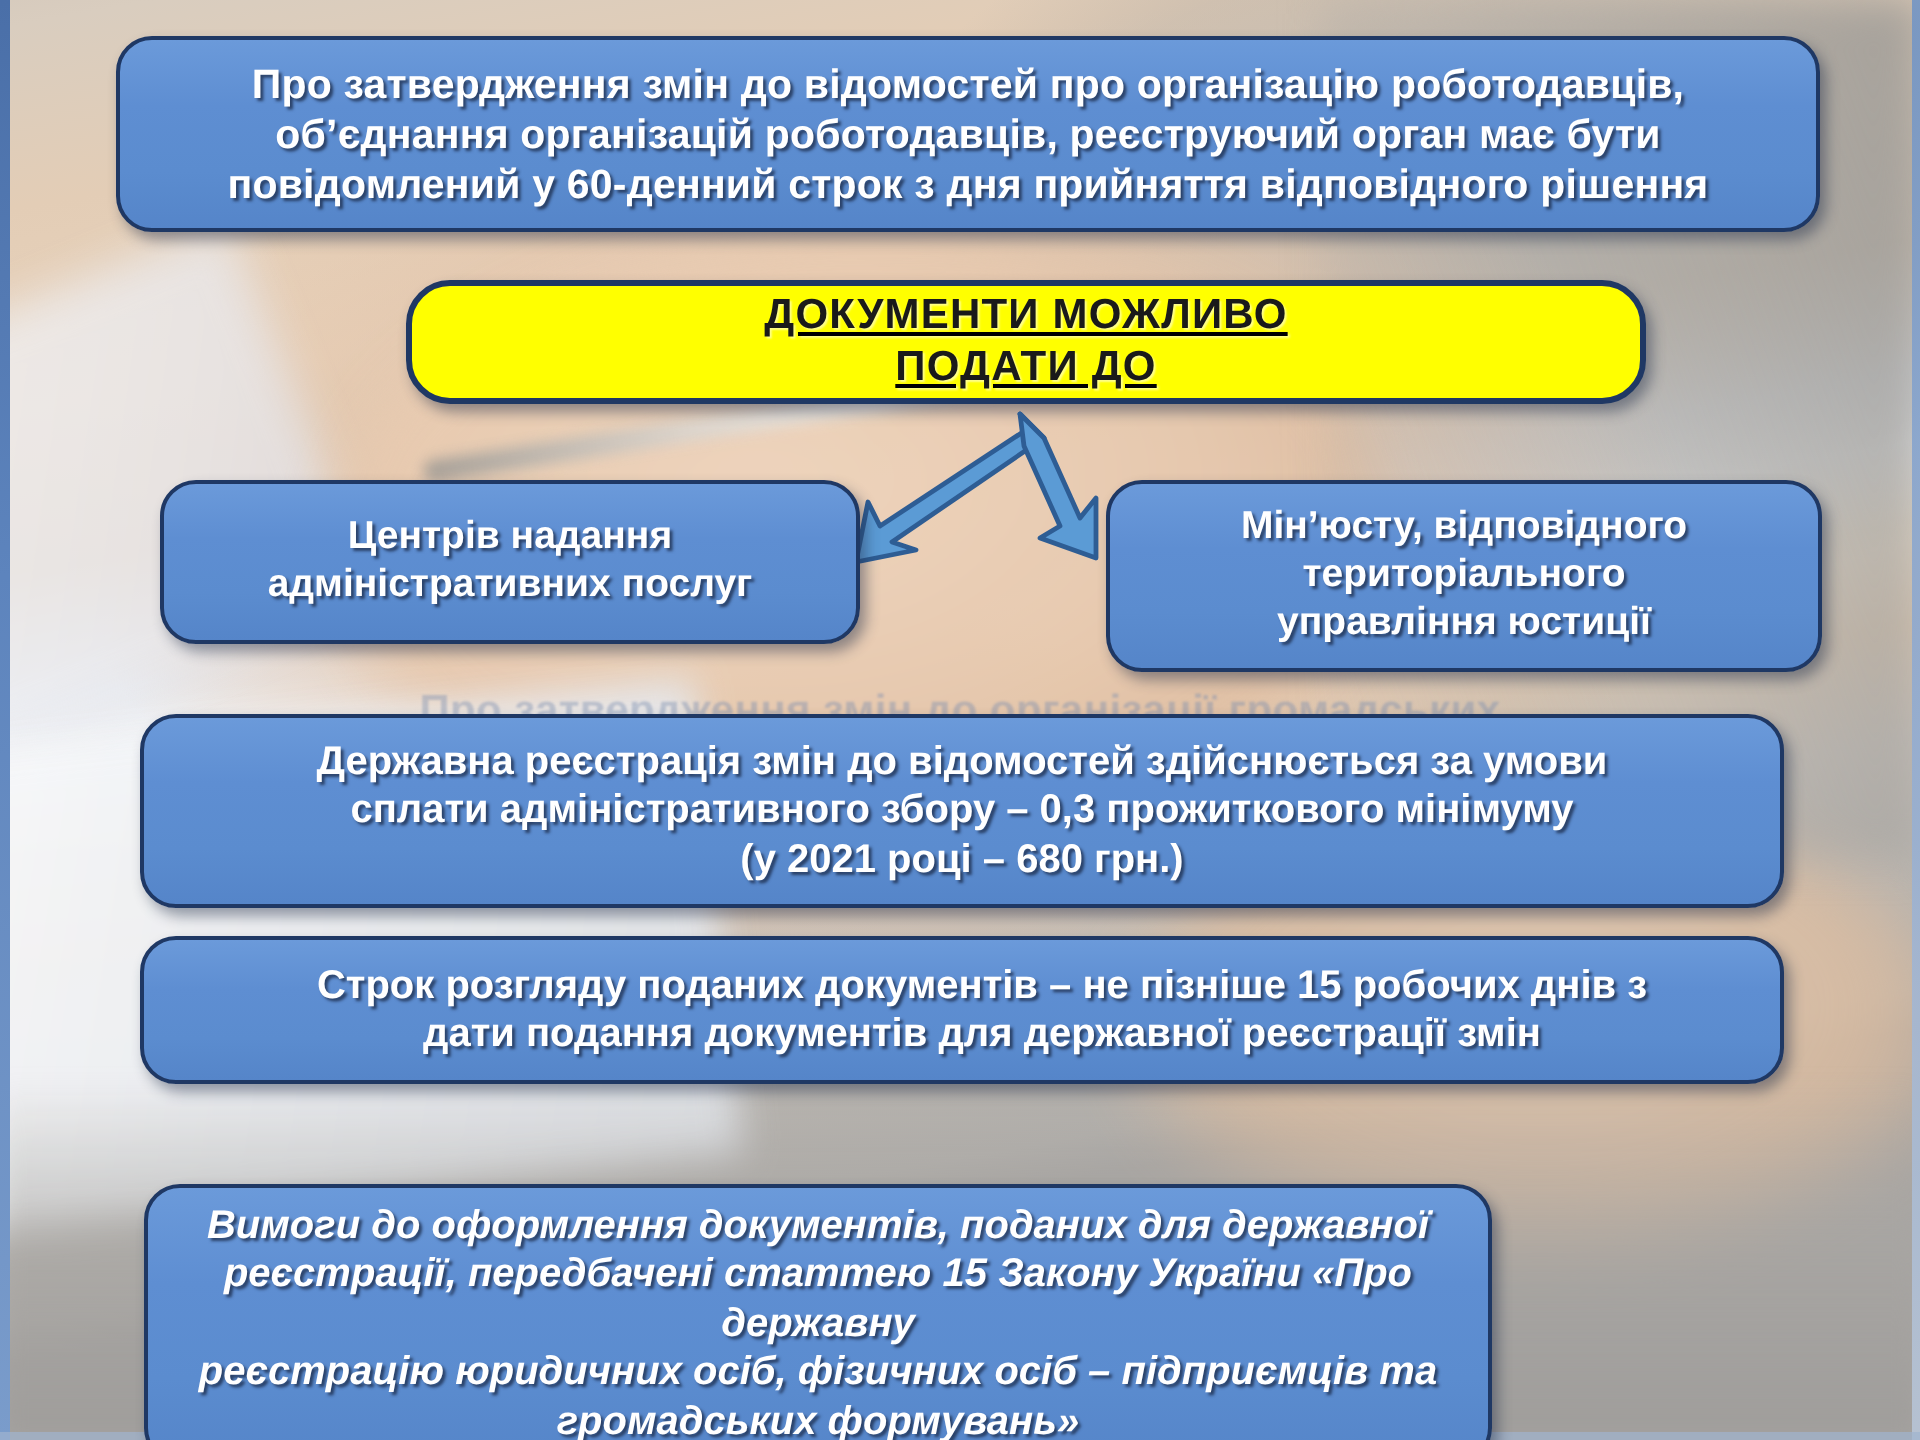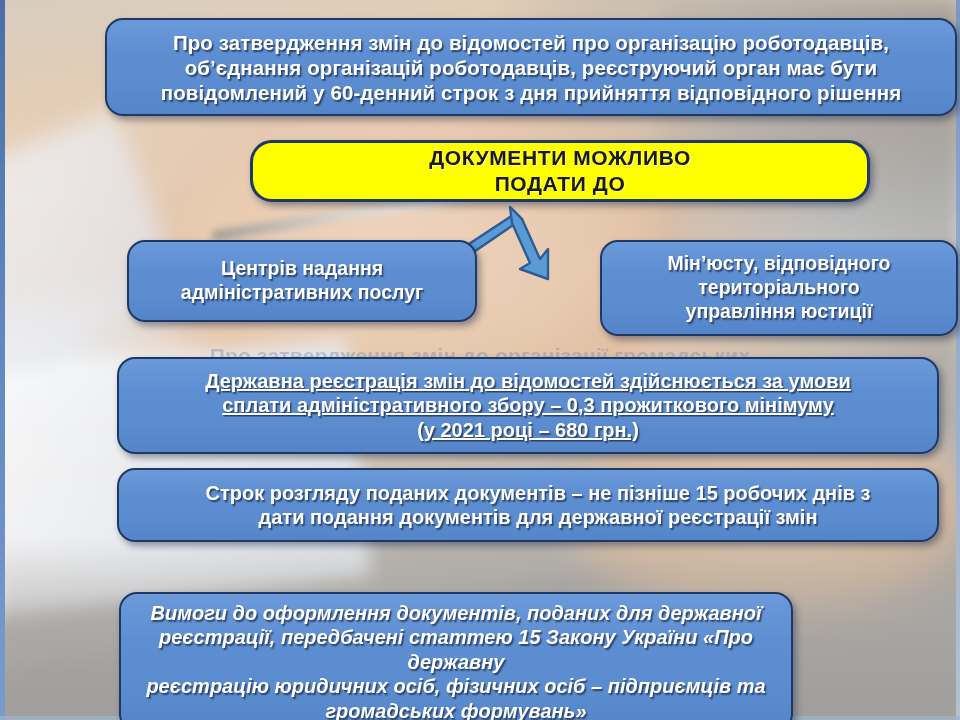--- a/index.html
+++ b/index.html
@@ -135,29 +135,29 @@
   .box {
     position: absolute;
     box-sizing: border-box;
     border: 2.5px solid #1f3864;
     border-radius: 18px;
     display: flex;
     align-items: center;
     justify-content: center;
     text-align: center;
     box-shadow: 3px 4px 7px rgba(30,45,70,0.45);
-    margin-left: 47px;
   }
   .box.blue {
     background: linear-gradient(180deg, #6b9ada 0%, #5e8ed2 35%, #5b8ccf 70%, #5585c9 100%);
   }
   .box.yellow {
     background: #ffff00;
     border-width: 3px;
     border-radius: 22px;
+    text-decoration: underline;
   }
   .box .txt {
     display: block;
     width: 100%;
     padding: 0 14px;
     font-weight: bold;
     line-height: 1.22;
     white-space: pre-line;
   }
   .box.blue .txt {
@@ -176,21 +176,21 @@
   #box-yellow      { left: 203px; top: 140px; width: 620px; height: 62px; }
   #box-yellow .txt { font-size: 21px; letter-spacing: .6px; line-height: 1.25; }
 
   #box-cnap      { left: 80px; top: 240px; width: 350px; height: 82px; }
   #box-cnap .txt { font-size: 19.5px; }
 
   #box-minjust      { left: 553px; top: 240px; width: 358px; height: 96px; }
   #box-minjust .txt { font-size: 19.5px; }
 
   #box-fee      { left: 70px; top: 357px; width: 822px; height: 97px; }
-  #box-fee .txt { font-size: 20px; text-decoration: underline; }
+  #box-fee .txt { font-size: 20px; }
 
   #box-term      { left: 70px; top: 468px; width: 822px; height: 74px; padding-left: 20px; }
   #box-term .txt { font-size: 20px; }
 
   #box-req      { left: 72px; top: 592px; width: 674px; height: 140px; font-style: italic; }
   #box-req .txt { font-size: 20px; }
 
   
   #arrow-pair {
     position: absolute;

